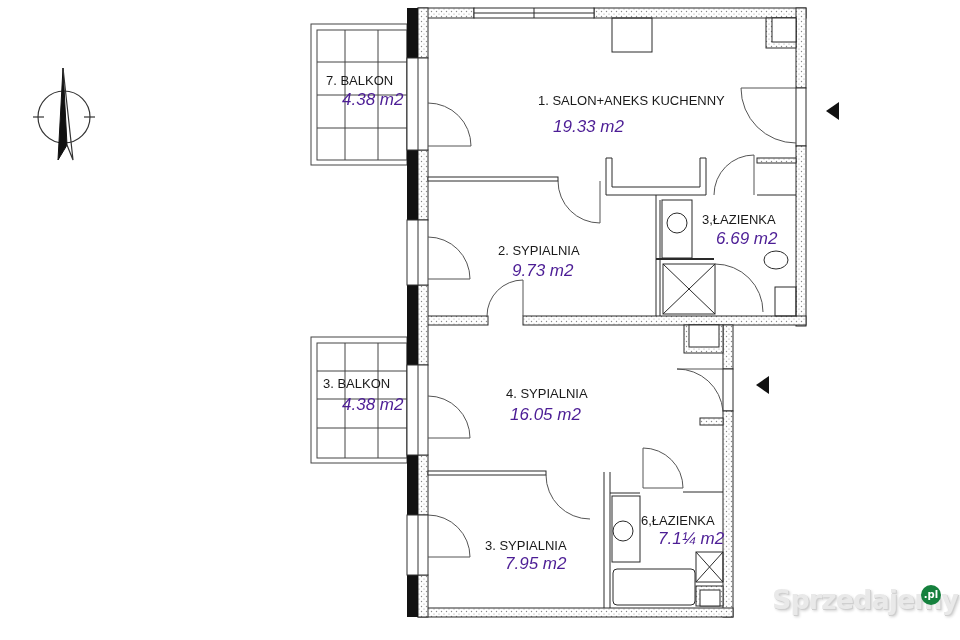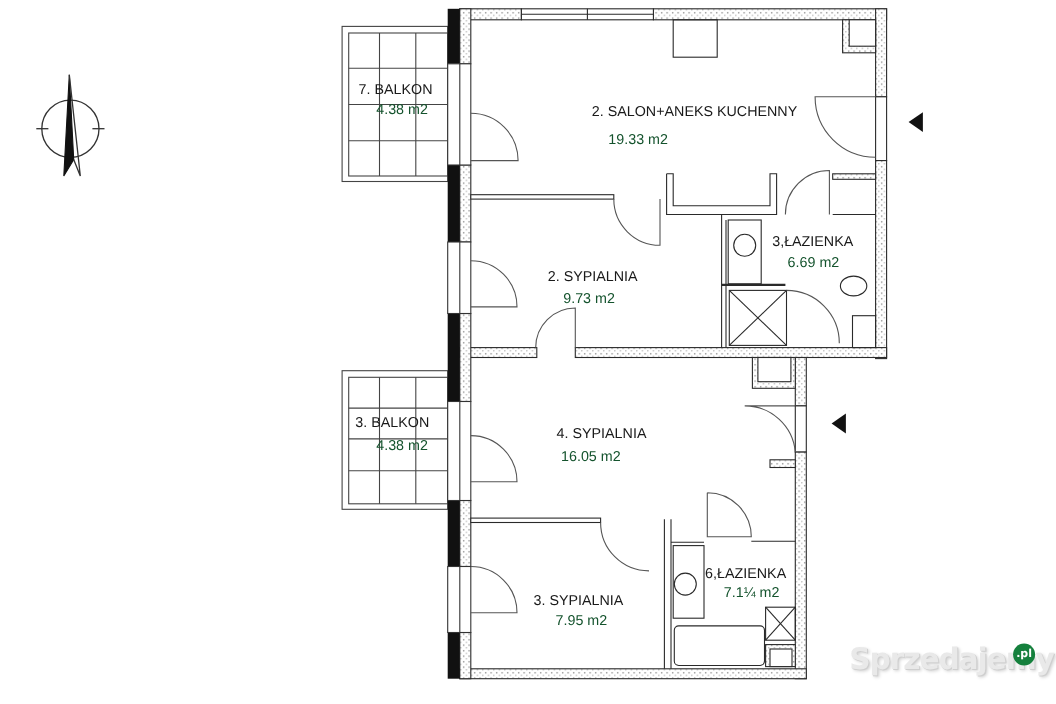--- a/index.html
+++ b/index.html
@@ -1,20 +1,20 @@
 <!DOCTYPE html>
 <html><head>
 <meta charset="utf-8">
 <style>
   html, body { margin:0; padding:0; background:#ffffff; }
   body { width:960px; height:640px; position:relative; overflow:hidden;
          font-family:"Liberation Sans", "DejaVu Sans", sans-serif; }
   svg { position:absolute; left:0; top:0; }
   .lbl { position:absolute; color:#1a1a1a; font-size:13px; line-height:16px; white-space:nowrap; }
-  .area { position:absolute; color:#14532d; font-size:13px; line-height:16px; white-space:nowrap; }
+  .area { position:absolute; color:#4c1d95; font-size:17px; line-height:16px; white-space:nowrap;font-style:italic; }
   .wm { position:absolute; left:772px; top:584px; font-family:"DejaVu Sans", sans-serif; font-weight:bold;
         font-size:27px; color:#e9e9e9; letter-spacing:-1px;
         text-shadow: 1px 1px 0 #cfcfcf, 2px 2px 3px rgba(0,0,0,0.18); }
   .wm-badge { position:absolute; left:921px; top:585px; width:20px; height:20px; border-radius:50%;
               background:#15803d; color:#fff; font-size:10px; font-weight:bold; text-align:center; line-height:20px;
               font-family:"DejaVu Sans", sans-serif; }
 </style>
 </head>
 <body>
 
@@ -160,21 +160,21 @@
     <path d="M715,264 A48,48 0 0 1 763,312"></path>
     <path d="M723,369 L677,369 A46,46 0 0 1 723,411"></path>
     <path d="M546,475 A44,44 0 0 0 590,519"></path>
     <path d="M643,448 A40,40 0 0 1 683,488 L643,488 L643,448"></path>
   </g>
 
   <polygon points="826,111 839,102 839,120" fill="#111"></polygon>
   <polygon points="756,385 769,376 769,394" fill="#111"></polygon>
 </svg>
 
-<div class="lbl" style="left:538px;top:93px;">2. SALON+ANEKS KUCHENNY</div>
+<div class="lbl" style="left:538px;top:93px;">1. SALON+ANEKS KUCHENNY</div>
 <div class="area" style="left:553px;top:119px;">19.33 m2</div>
 
 <div class="lbl" style="left:498px;top:243px;">2. SYPIALNIA</div>
 <div class="area" style="left:512px;top:263px;">9.73 m2</div>
 
 <div class="lbl" style="left:702px;top:212px;">3,ŁAZIENKA</div>
 <div class="area" style="left:716px;top:231px;">6.69 m2</div>
 
 <div class="lbl" style="left:506px;top:386px;">4. SYPIALNIA</div>
 <div class="area" style="left:510px;top:407px;">16.05 m2</div>

